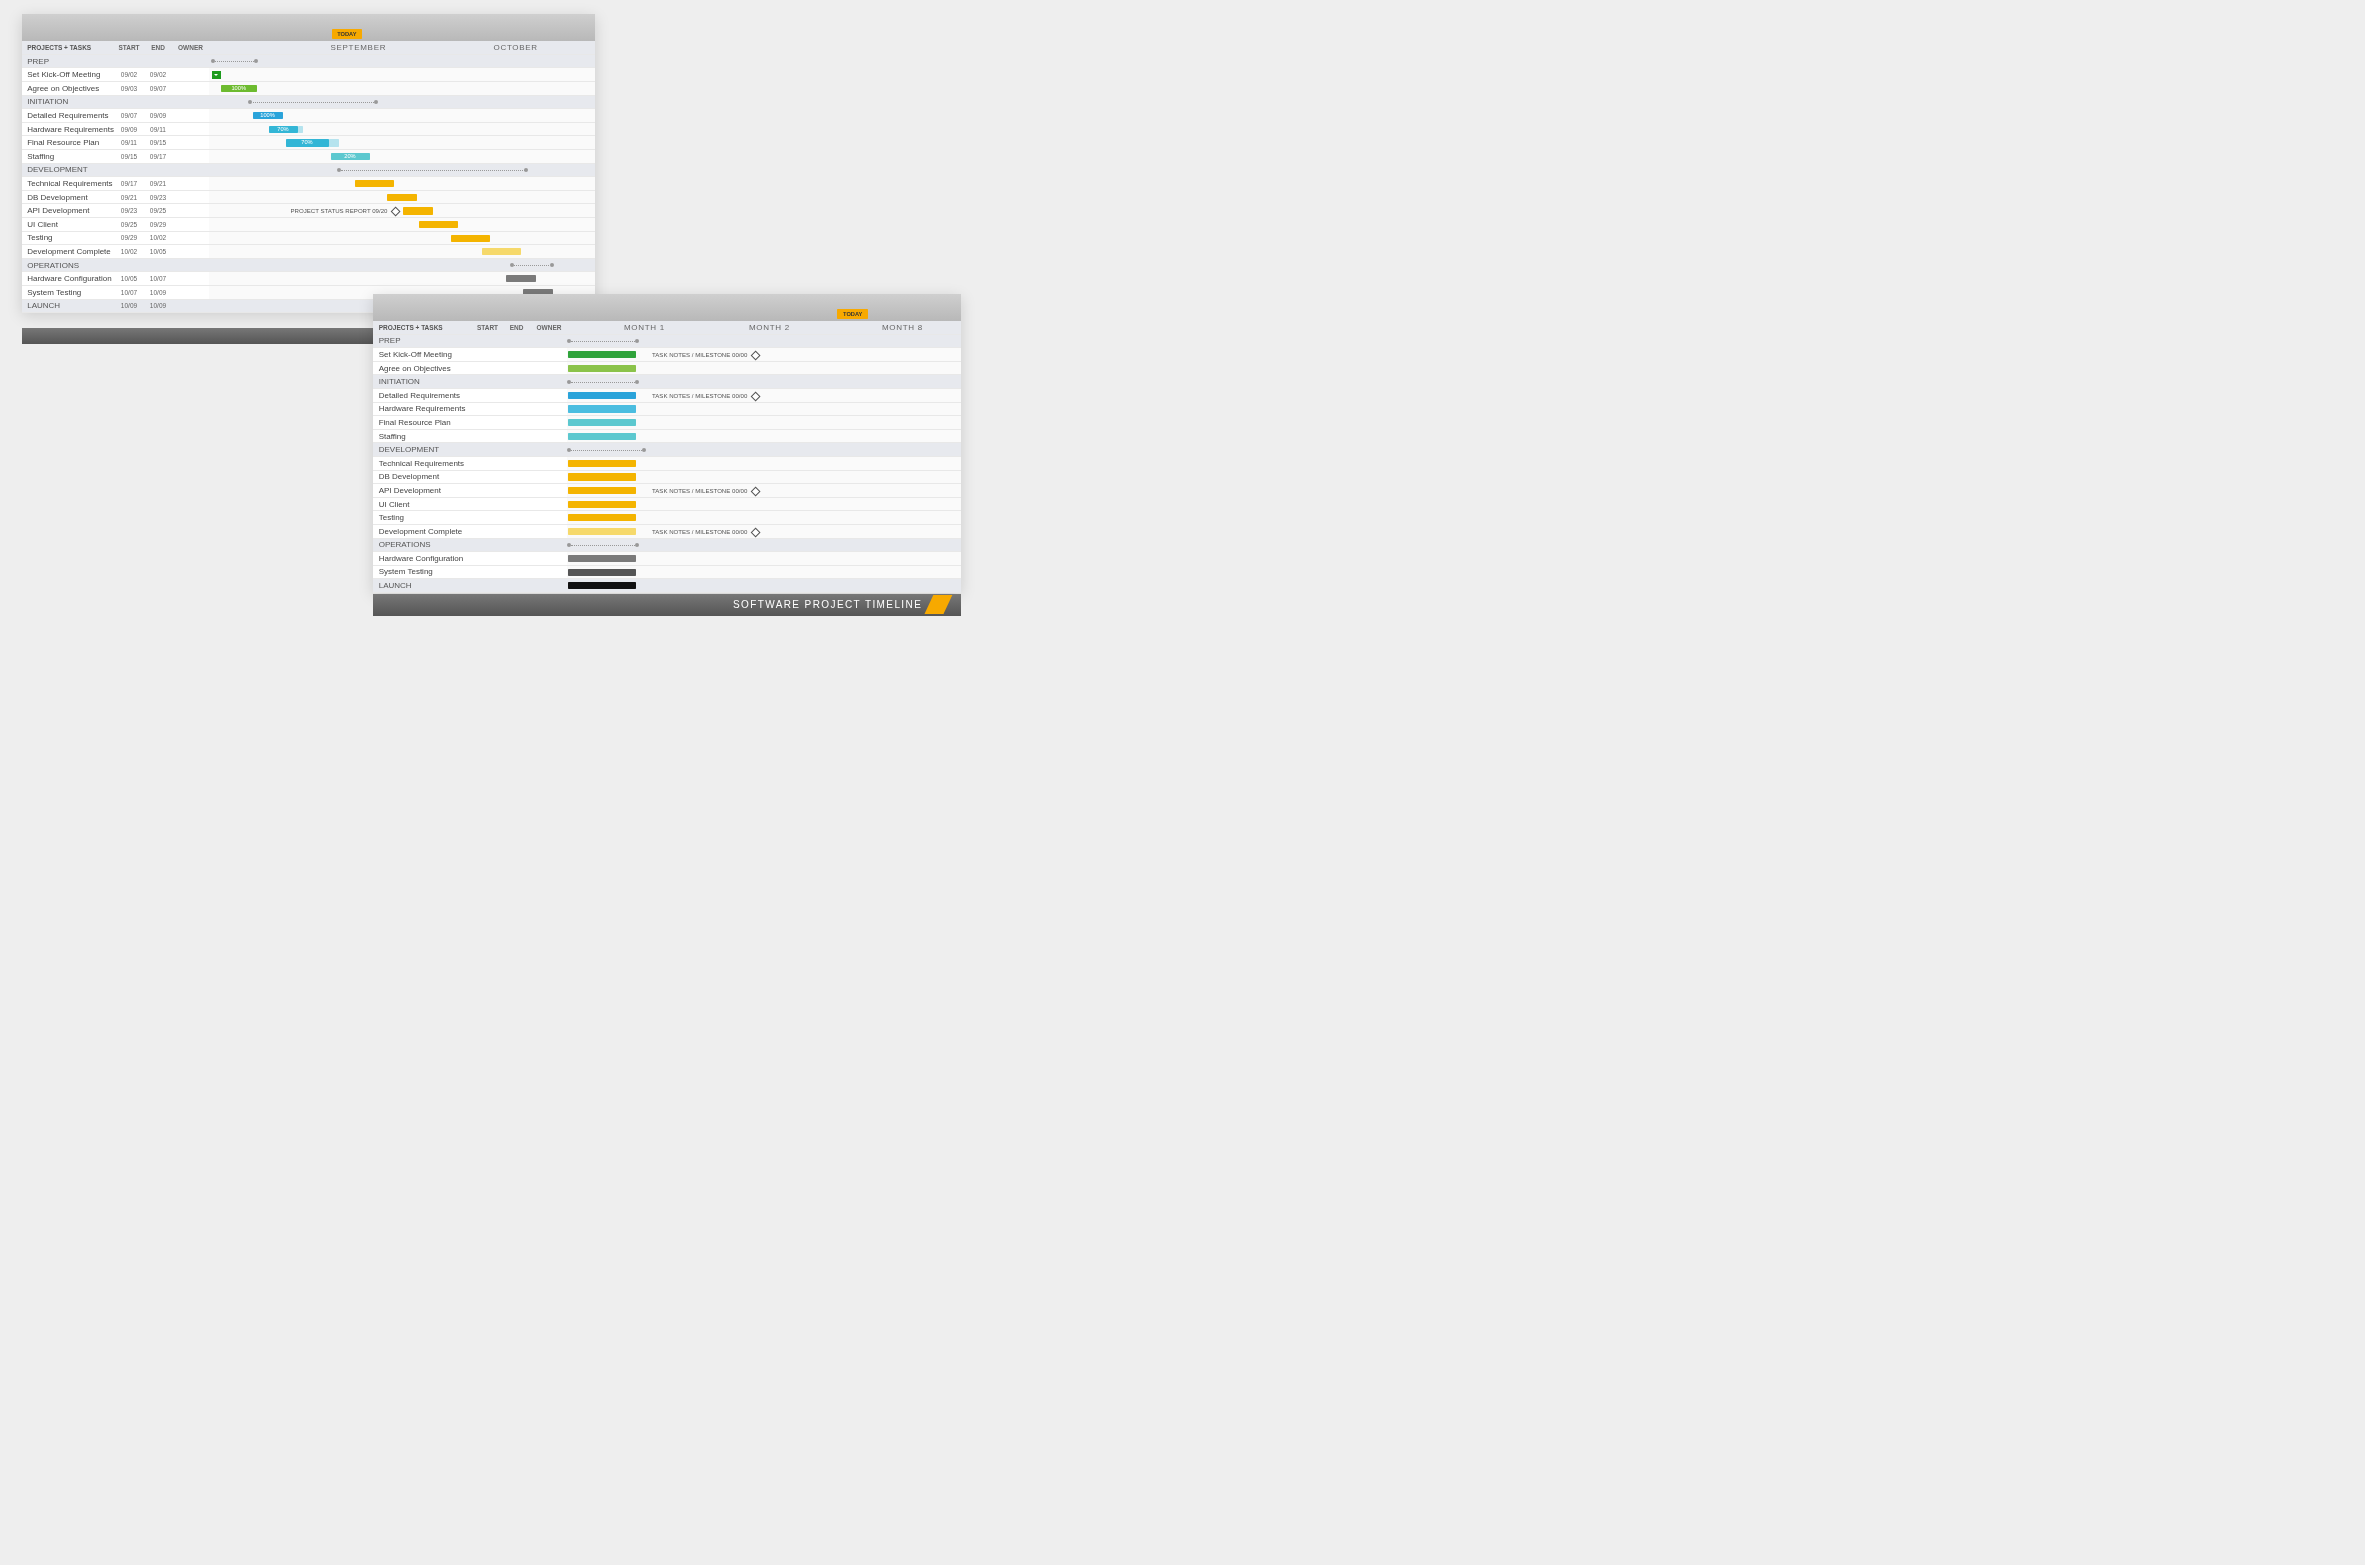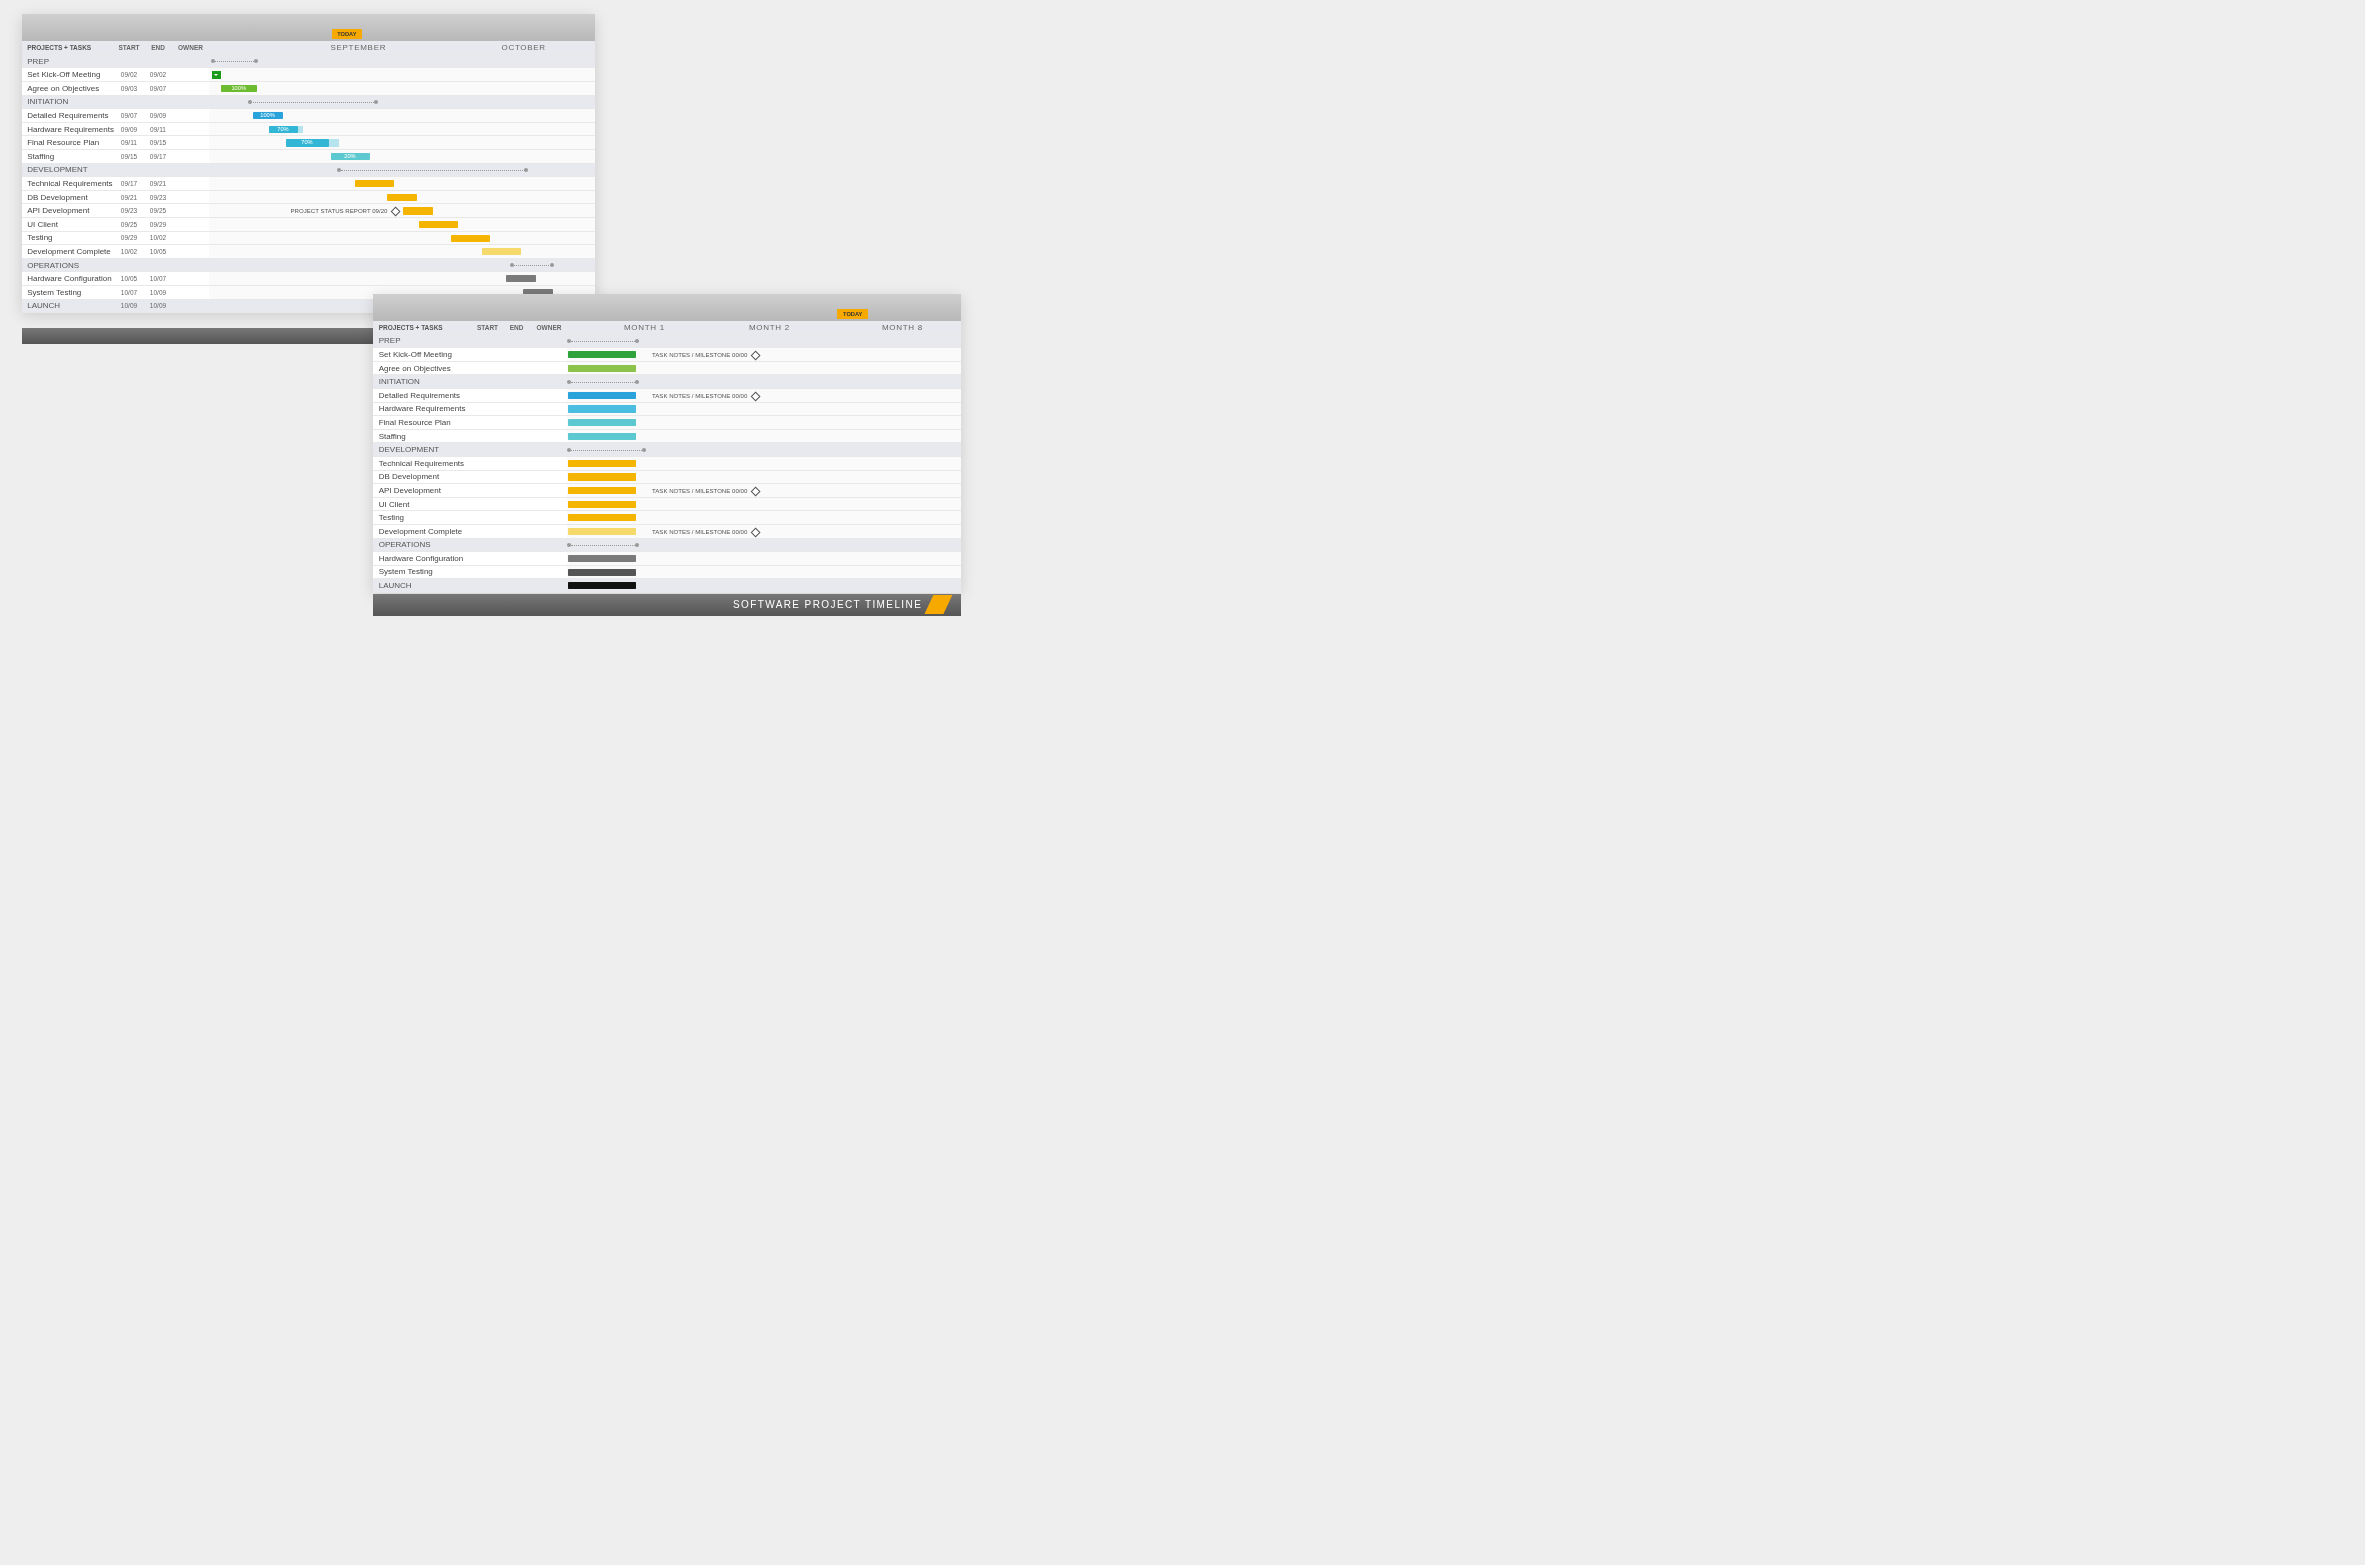--- a/index.html
+++ b/index.html
@@ -145,21 +145,21 @@
   <div class="panel-header">
     <div class="today-badge" style="left:310px;">TODAY</div>
   </div>
   <div class="grid-row header">
     <div class="col-task">PROJECTS + TASKS</div>
     <div class="col-start">START</div>
     <div class="col-end">END</div>
     <div class="col-owner">OWNER</div>
     <div class="col-chart">
       <span class="month-label" style="left:122px;">SEPTEMBER</span>
-      <span class="month-label" style="left:293px;">OCTOBER</span>
+      <span class="month-label" style="left:285px;">OCTOBER</span>
     </div>
   </div>
   <div id="p1-rows">
       <div class="grid-row section">
         <div class="col-task" style="width:93px">PREP</div>
         <div class="col-start"></div>
         <div class="col-end"></div>
         <div class="col-owner"></div>
         <div class="col-chart">
           <span class="hdot" style="left:2.2px"></span>

